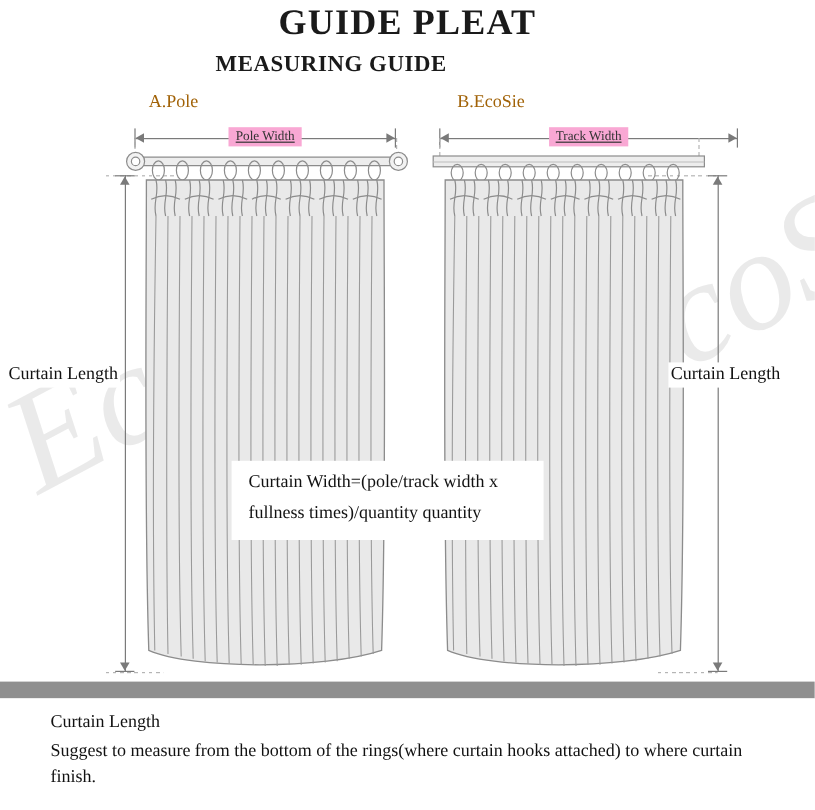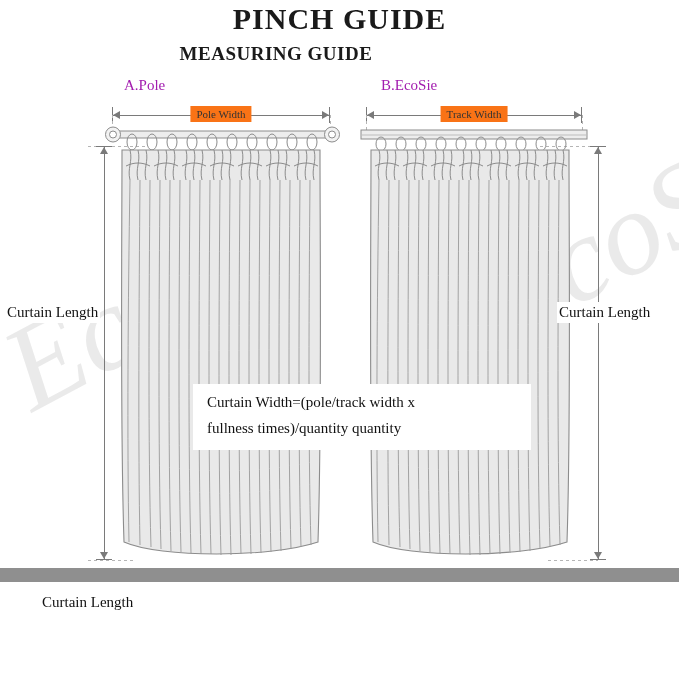--- a/index.html
+++ b/index.html
@@ -39,21 +39,21 @@
     text-align: center;
     font-size: 19px;
     font-weight: bold;
     letter-spacing: 0.5px;
   }
 
   
   .panel-caption {
     position: absolute;
     font-size: 15px;
-    color: #a21caf;
+    color: #a16207;
   }
   #cap-a { top: 77px; left: 124px; }
   #cap-b { top: 77px; left: 381px; }
 
   
   .measure {
     position: absolute;
     height: 16px;
   }
   .measure .mline {
@@ -80,28 +80,29 @@
     border-top: 4px solid transparent;
     border-bottom: 4px solid transparent;
   }
   .measure .arw.l { left: 1px; border-right: 7px solid #7a7a7a; }
   .measure .arw.r { right: 1px; border-left: 7px solid #7a7a7a; }
   .measure .mlabel {
     position: absolute;
     top: -1px;
     left: 50%;
     transform: translateX(-50%);
-    background: #f97316;
+    background: #f9a8d4;
     padding: 0 6px;
     font-size: 11px;
     color: #333;
     line-height: 16px;
+    text-decoration: underline;
   }
   #mw-a { top: 107px; left: 112px; width: 218px; }
-  #mw-b { top: 107px; left: 366px; width: 216px; text-align: right; }
+  #mw-b { top: 107px; left: 366px; width: 249px; text-align: right; }
 
   
   .vguide {
     position: absolute;
     width: 1px;
     background: repeating-linear-gradient(to bottom, #b5b5b5 0 3px, transparent 3px 6px);
   }
 
   
   .curtain-wrap {
@@ -161,21 +162,21 @@
     position: absolute;
     height: 1px;
     background: repeating-linear-gradient(to right, #b5b5b5 0 3px, transparent 3px 6px);
   }
 
   
   .formula {
     position: absolute;
     top: 384px;
     left: 193px;
-    width: 338px;
+    width: 260px;
     background: #ffffff;
     border: 0;
     padding: 10px 14px 12px 14px;
     box-sizing: border-box;
   }
   .formula p {
     margin: 0 0 9px 0;
     font-size: 15px;
     line-height: 1.15;
     color: #111;
@@ -234,21 +235,21 @@
   }
 </style>
 </head>
 <body>
 
 <div class="page">
 
   <div class="watermark" id="wm-1">EcoSie</div>
   <div class="watermark" id="wm-2">EcoSie</div>
 
-  <div class="title">PINCH GUIDE</div>
+  <div class="title">GUIDE PLEAT</div>
   <div class="subtitle">MEASURING GUIDE</div>
 
   <div class="panel-caption" id="cap-a">A.Pole</div>
   <div class="panel-caption" id="cap-b">B.EcoSie</div>
 
   <div class="measure" id="mw-a">
     <div class="mline"></div>
     <div class="tick l"></div>
     <div class="tick r"></div>
     <div class="arw l"></div>
@@ -452,15 +453,16 @@
   <div class="vlabel" id="vlabel-right">Curtain Length</div>
 
   <div class="formula">
     <p>Curtain Width=(pole/track width x</p>
     <p>fullness times)/quantity quantity</p>
   </div>
 
   <div class="footer-bar"></div>
   <div class="footer">
     <div class="ft-title">Curtain Length</div>
+    <div class="ft-text">Suggest to measure from the bottom of the rings(where curtain hooks attached) to where curtain finish.</div>
   </div>
 
 </div>
 
 </body></html>

